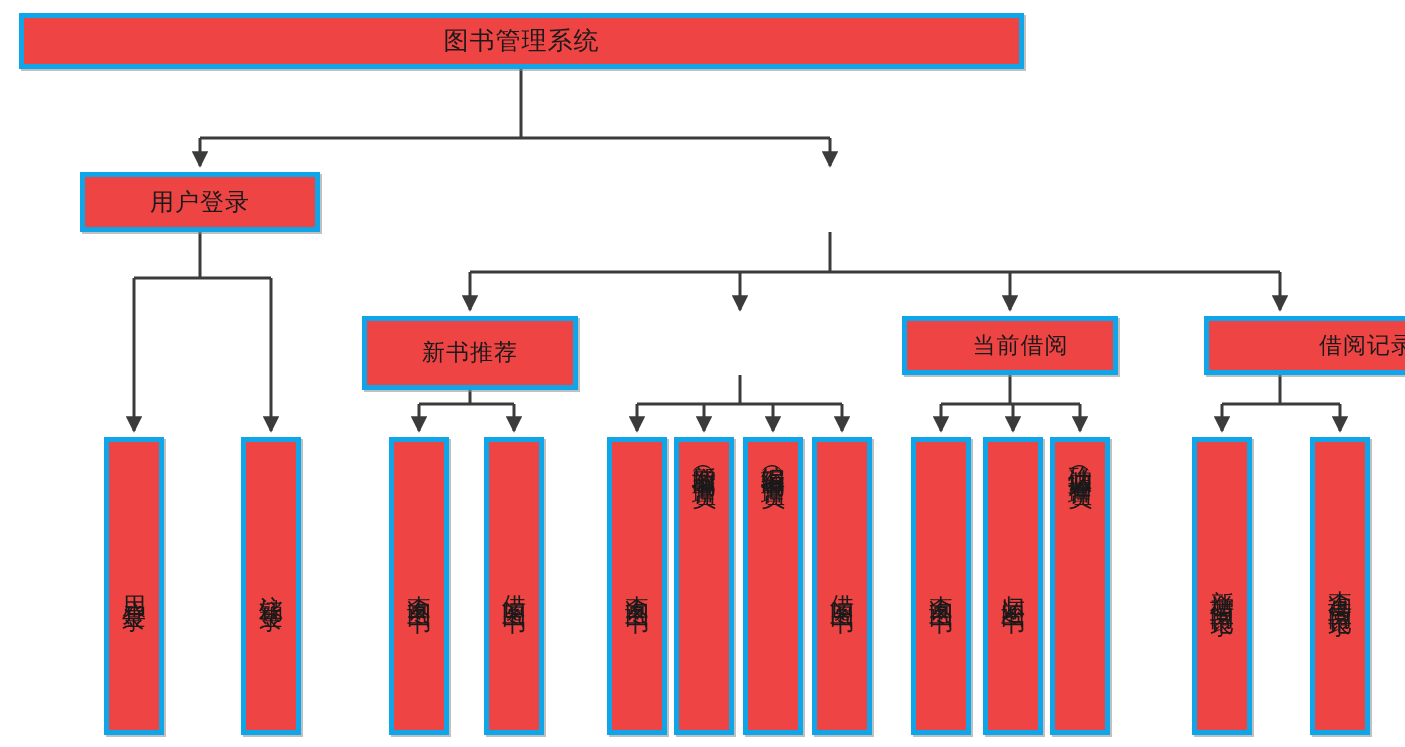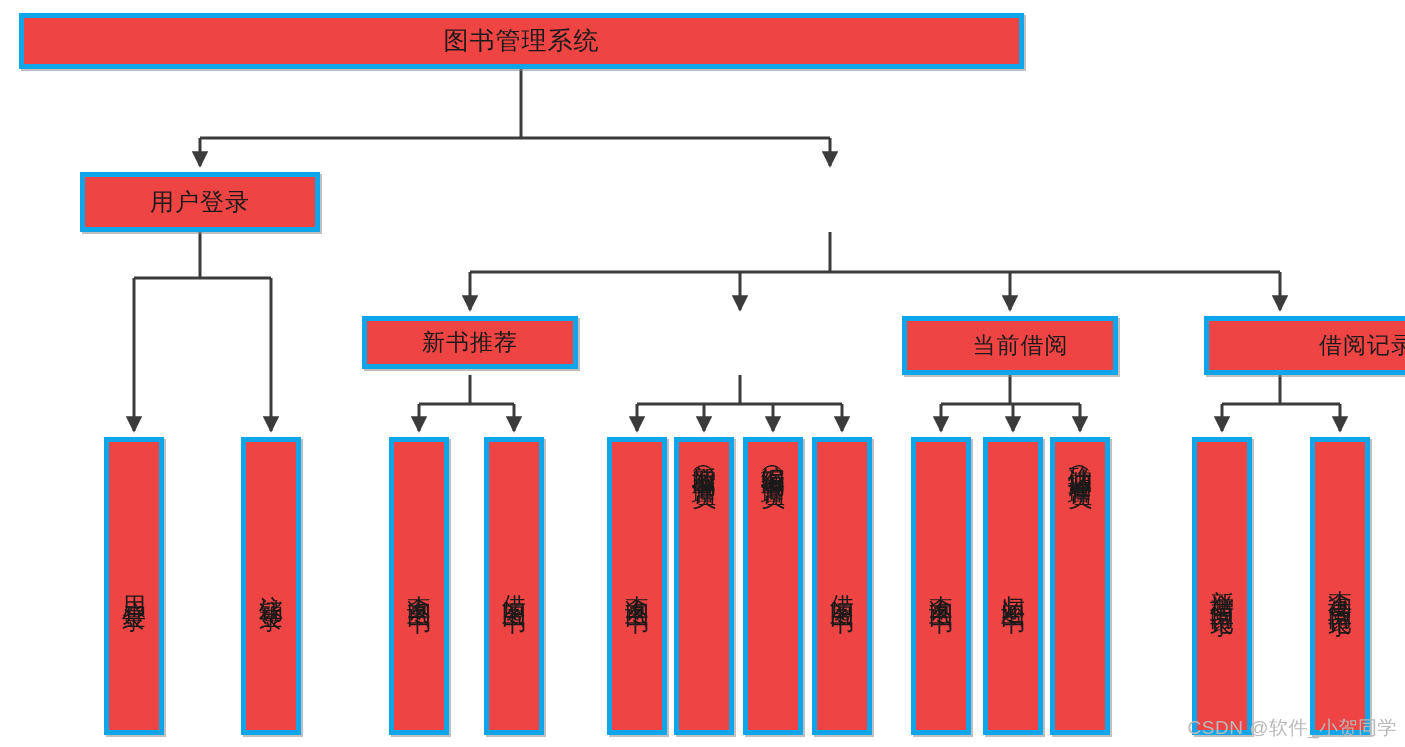--- a/index.html
+++ b/index.html
@@ -132,21 +132,21 @@
   </svg>
 
   <div class="node root" style="left:19px; top:13px; width:1005px; height:56px;">
     <span class="node-label">图书管理系统</span>
   </div>
 
   <div class="node lvl2" style="left:80px; top:172px; width:240px; height:60px;">
     <span class="node-label">用户登录</span>
   </div>
 
-  <div class="node lvl3" style="left:362px; top:316px; width:216px; height:53px;">
+  <div class="node lvl3" style="left:362px; top:316px; width:216px; height:74px;">
     <span class="node-label">新书推荐</span>
   </div>
   <div class="node lvl3" style="left:902px; top:316px; width:216px; height:59px;padding-left:21px;">
     <span class="node-label">当前借阅</span>
   </div>
   <div class="node lvl3" style="left:1204px; top:316px; width:216px; height:59px;justify-content:flex-end;">
     <span class="node-label">借阅记录</span>
   </div>
 
   <div class="node leaf center-text" style="left:104px; top:437px; width:60px; height:298px;">
@@ -186,15 +186,14 @@
     <span class="node-label">确认归还（管理员）</span>
   </div>
 
   <div class="node leaf center-text" style="left:1192px; top:437px; width:60px; height:298px;">
     <span class="node-label">新增借阅记录</span>
   </div>
   <div class="node leaf center-text" style="left:1310px; top:437px; width:60px; height:298px;">
     <span class="node-label">查询借阅记录</span>
   </div>
 
-  <div id="watermark">CSDN @软件_小贺同学</div>
 
 </div>
 
 </body></html>

